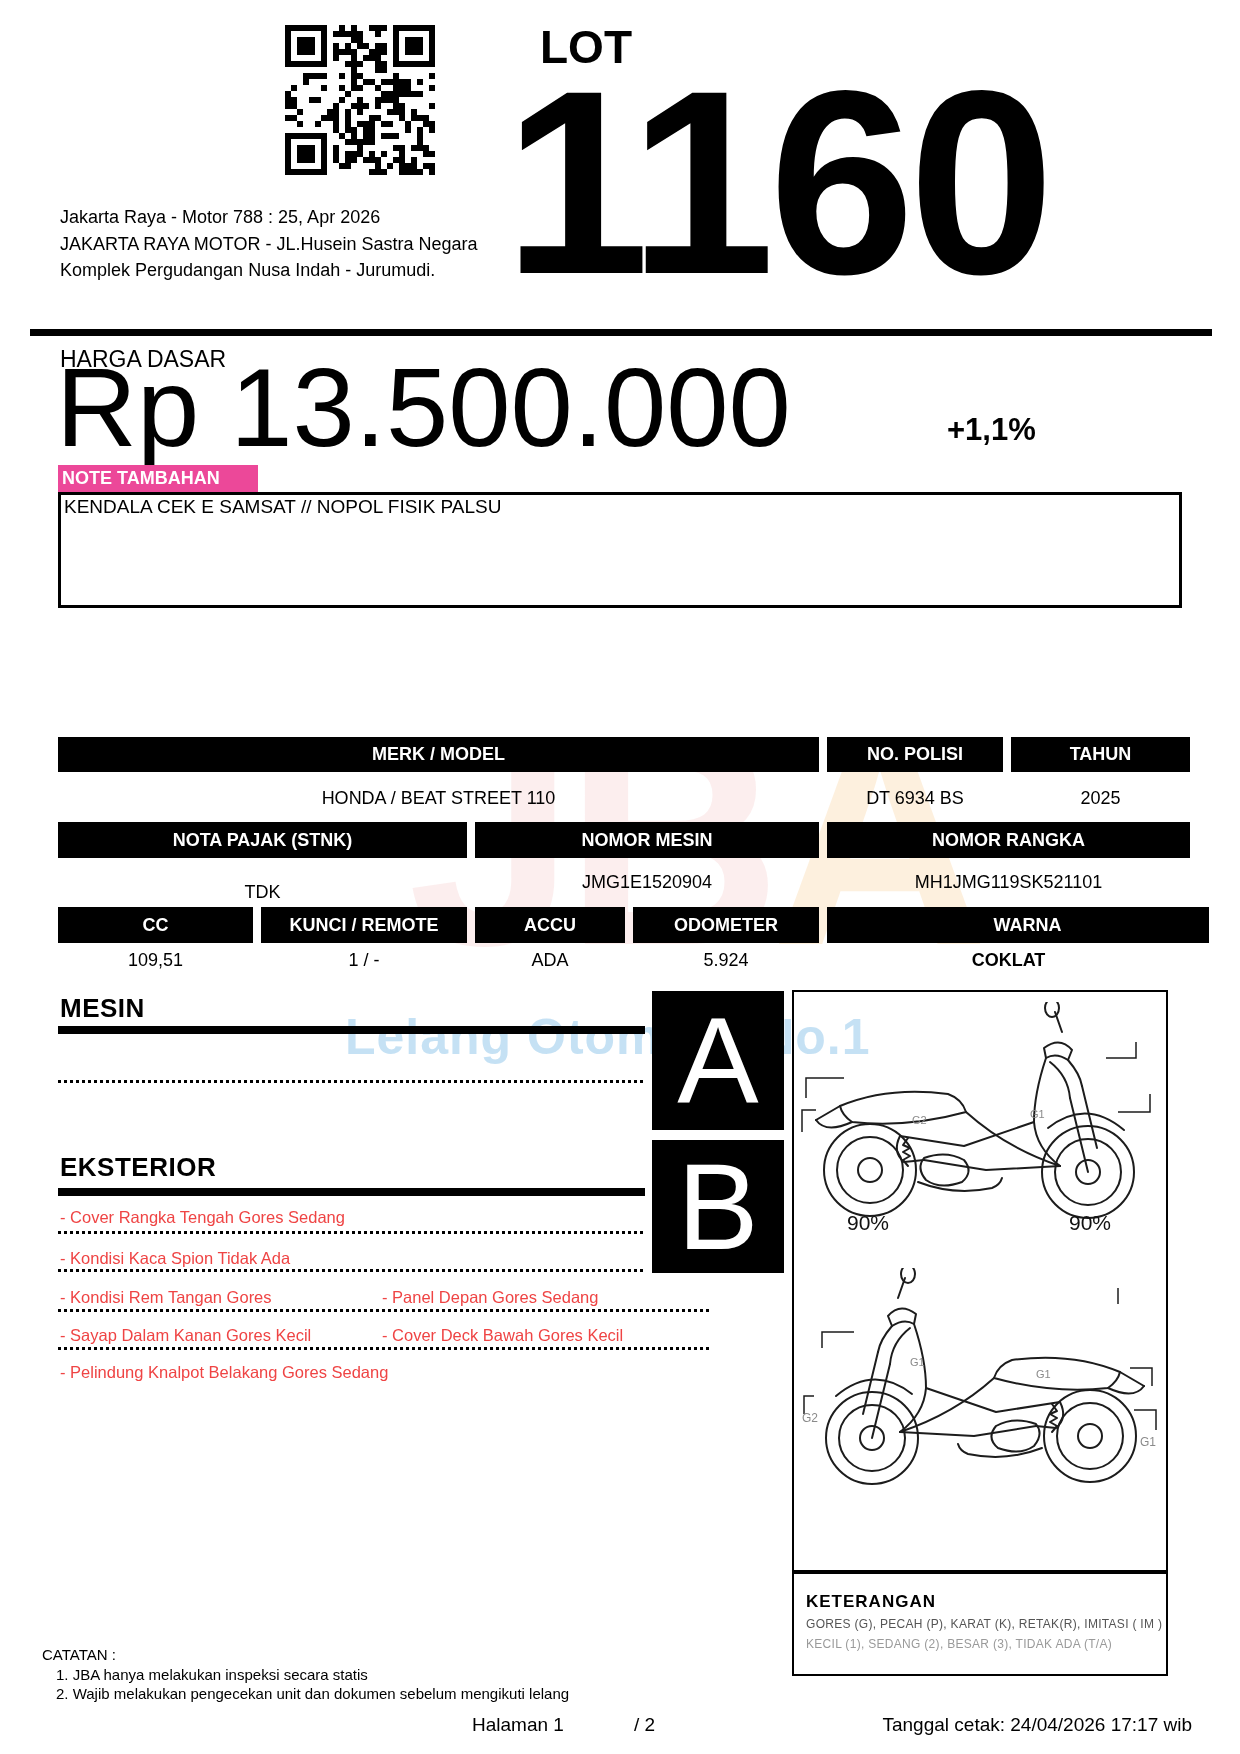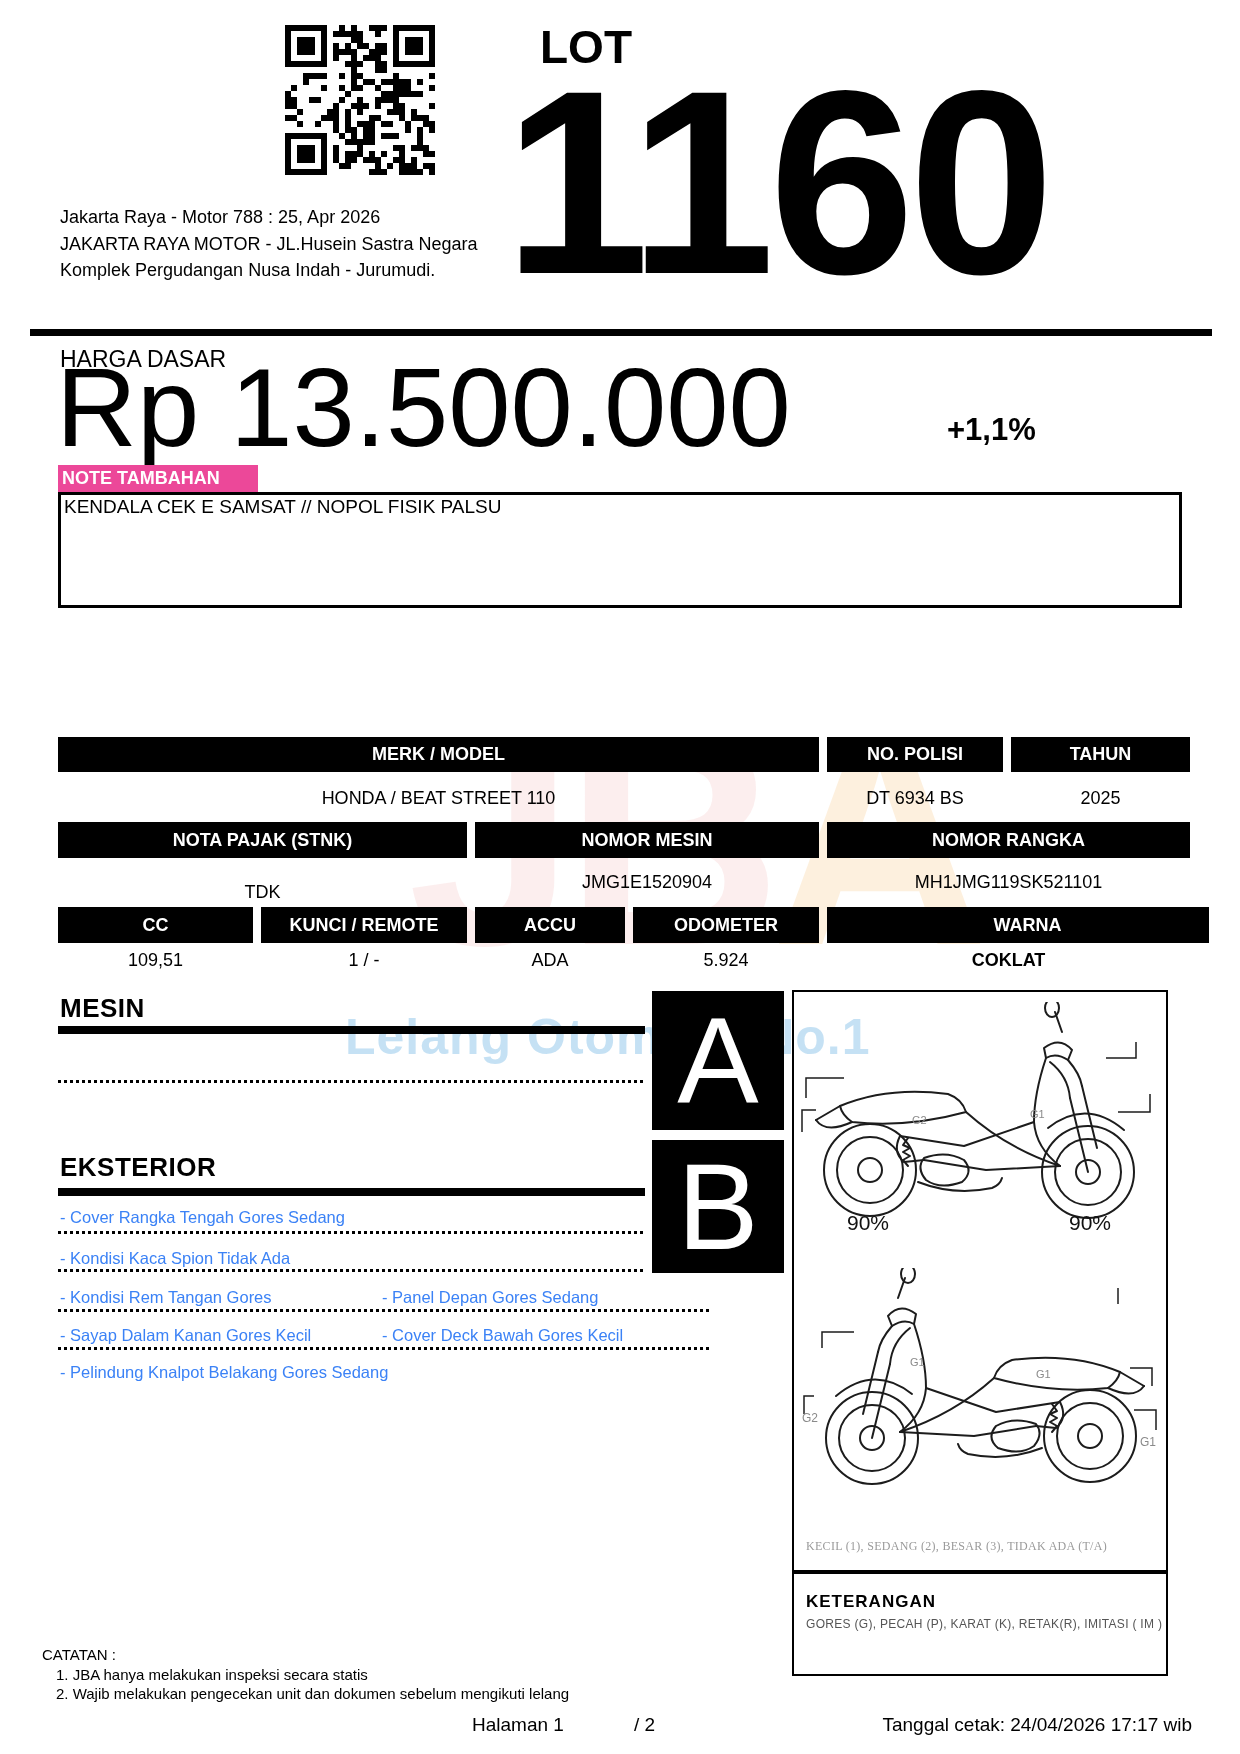--- a/index.html
+++ b/index.html
@@ -37,31 +37,31 @@
   .note-content{position:absolute; left:64px; top:496px; font-size:19px;}
   
   .hcell{position:absolute; background:#000; color:#fff; font-size:18px; font-weight:bold;
     text-align:center; height:35px; line-height:35px; overflow:hidden;}
   .vcell{position:absolute; font-size:18px; text-align:center;}
   
   .sec-title{position:absolute; font-size:26px; font-weight:bold; letter-spacing:0.5px;}
   .bar8{position:absolute; height:8px; background:#000;}
   .dotline{position:absolute; height:3px;
     background-image:repeating-linear-gradient(90deg,#000 0 3px,transparent 3px 6px);}
-  .item{position:absolute; font-size:16.5px; color:#3b82f6;}
+  .item{position:absolute; font-size:16.5px; color:#ef4444;}
   .gradebox{position:absolute; left:652px; width:132px; background:#000; color:#fff;
     display:flex; align-items:center; justify-content:center; font-size:122px;}
   
   .diagram-box{position:absolute; left:792px; top:990px; width:376px; height:582px;
     border:2px solid #000; box-sizing:border-box; background:transparent;}
   .keterangan-box{position:absolute; left:792px; top:1572px; width:376px; height:104px;
     border:2px solid #000; box-sizing:border-box;}
   .ket-title{position:absolute; left:806px; top:1592px; font-size:17px; font-weight:bold; letter-spacing:1px;}
   .ket-line1{position:absolute; left:806px; top:1617px; font-size:12px; color:#555; letter-spacing:0.3px;}
-  .ket-line2{position:absolute; left:806px; top:1539px; font-size:12px; color:#9a9a9a; letter-spacing:0.3px;font-family:Liberation Serif, serif;}
+  .ket-line2{position:absolute; left:806px; top:1637px; font-size:12px; color:#9a9a9a; letter-spacing:0.3px;}
   
   .catatan{position:absolute; left:42px; top:1646px; font-size:15px;}
   .catatan-item{position:absolute; left:56px; font-size:15px;}
   .page-num{position:absolute; left:472px; top:1714px; font-size:19px;}
   .page-total{position:absolute; left:634px; top:1714px; font-size:19px;}
   .print-date{position:absolute; left:800px; top:1714px; width:392px; font-size:19px; text-align:right;}
   .qr{position:absolute; left:285px; top:25px; width:150px; height:150px;}
 </style>
 </head>
 <body>

